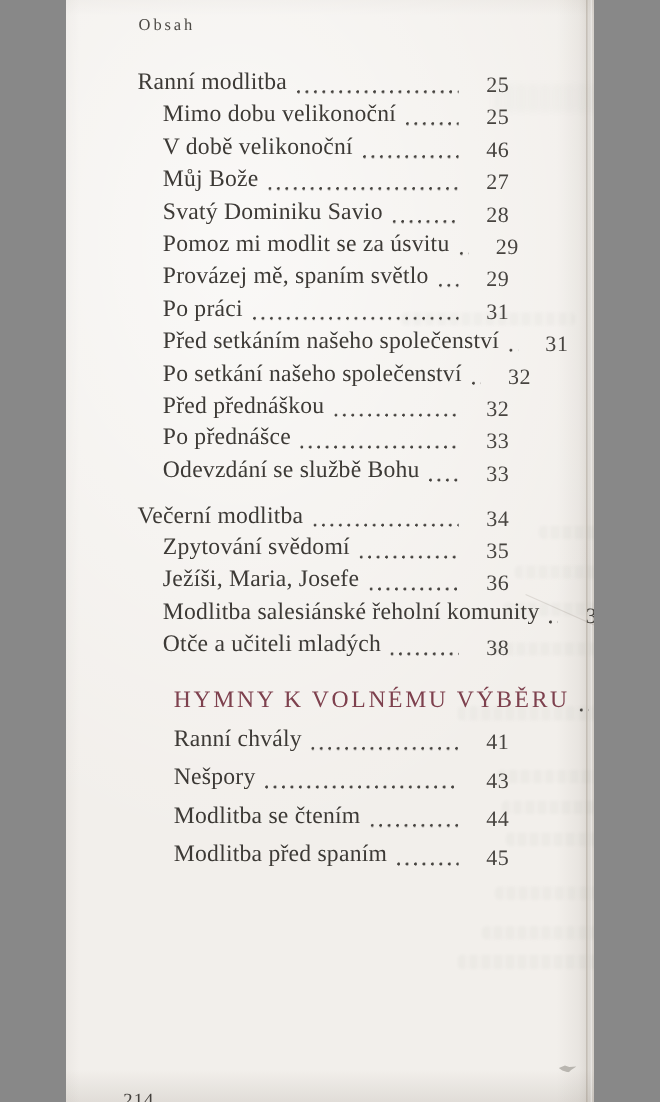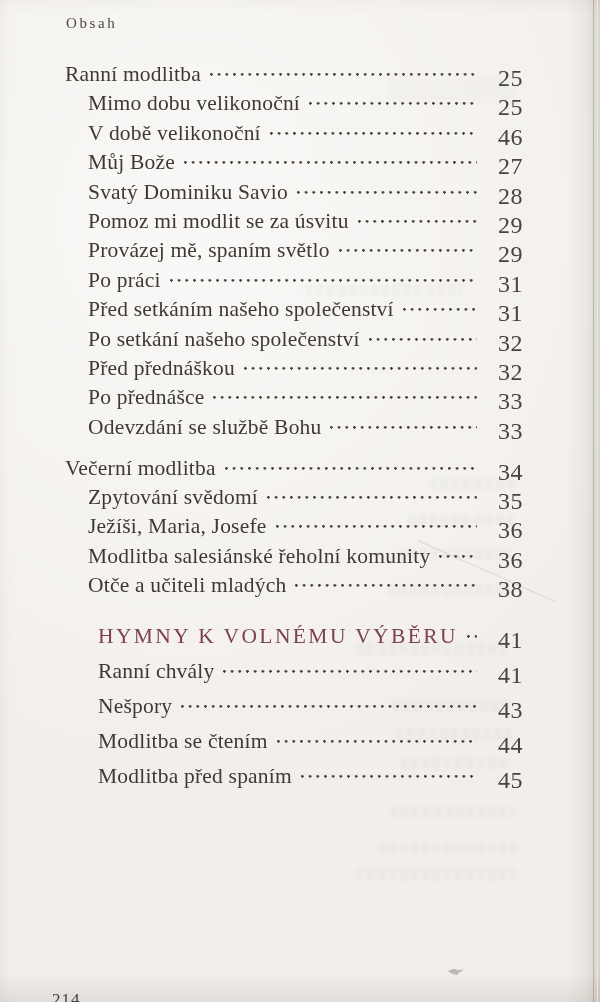--- a/index.html
+++ b/index.html
@@ -1,19 +1,19 @@
 <!DOCTYPE html>
 <html><head>
 <meta charset="utf-8">
 <style>
   * { margin: 0; padding: 0; box-sizing: border-box; }
   html, body { background: #888; }
   .page {
     position: relative;
-    width: 600px;
+    width: 480px;
     height: 1002px;
     margin: 0 auto;
     overflow: hidden;
     font-family: "Liberation Serif", "DejaVu Serif", serif;
     color: #3d3a36;
     background-color: #f2efeb;
     background-image:
       radial-gradient(130% 90% at 32% 22%, rgba(255,255,255,0.60), rgba(255,255,255,0) 62%),
       linear-gradient(to left, rgba(108,98,86,0.22), rgba(108,98,86,0.07) 14px, rgba(108,98,86,0) 34px),
       linear-gradient(to right, rgba(108,98,86,0.05), rgba(108,98,86,0) 12px),
@@ -48,21 +48,21 @@
 
   .toc {
     position: absolute;
     left: 65px;
     right: 77px;
     top: 64px;
   }
 
   .row {
     display: flex;
-    align-items: center;
+    align-items: flex-end;
     line-height: 21px;
     font-size: 21.5px;
     margin-bottom: 8.4px;
     letter-spacing: 0.2px;
     white-space: nowrap;
   }
   .row.lvl1 { padding-left: 23px; }
   .row.gap-before { margin-top: 20px; }
 
   .lbl { flex: 0 0 auto; color: #3d3a36; }
@@ -75,21 +75,21 @@
     background-size: 7.7px 3px;
     background-repeat: repeat-x;
     background-position: left bottom;
     min-width: 8px;
   }
 
   .num {
     flex: 0 0 auto;
     width: 36px;
     text-align: right;
-    font-size: 24px;
+    font-size: 20px;
     color: #474440;
     transform: translateY(4px);
     letter-spacing: 0.5px;
   }
 
   .section2 { margin-top: 30px; }
   .row.heading { margin-bottom: 25px; }
   .row.heading .lbl {
     color: #7e414e;
     font-size: 21.5px;

